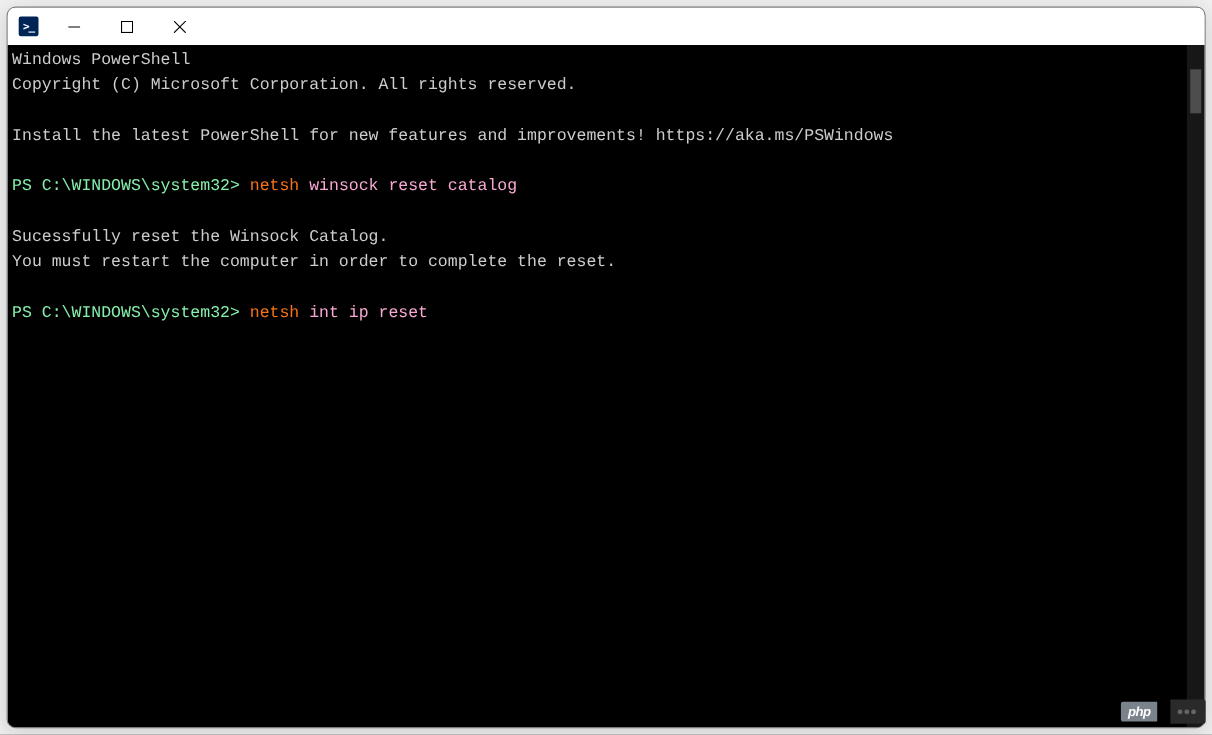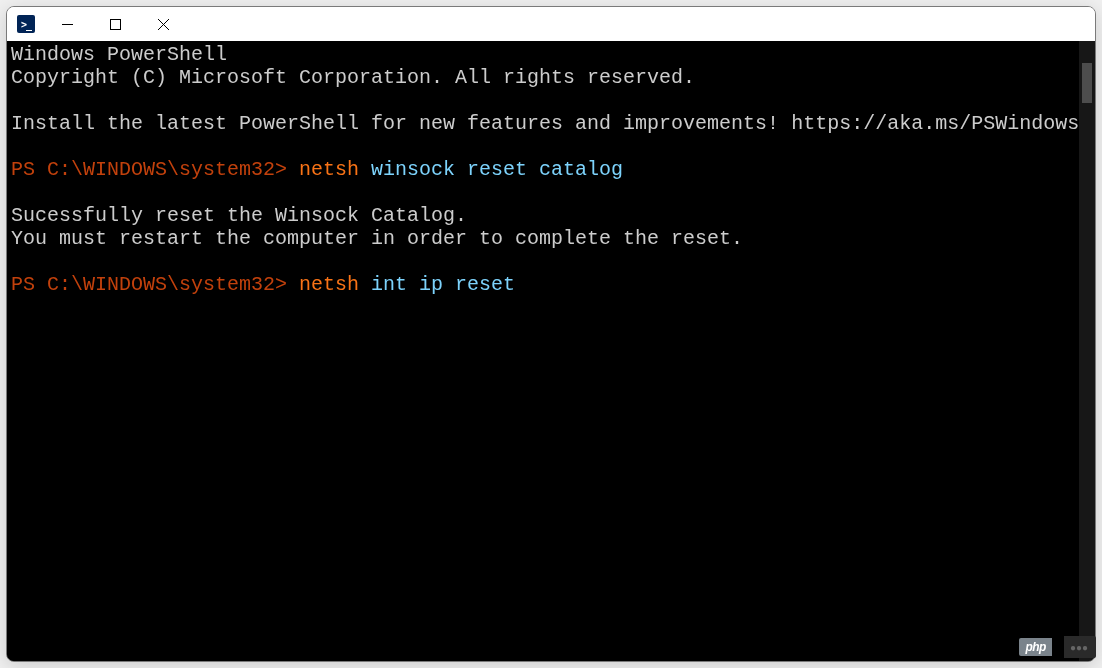--- a/index.html
+++ b/index.html
@@ -73,30 +73,30 @@
     flex: 1;
     background: #000000;
     display: flex;
     position: relative;
   }
   .terminal {
     flex: 1;
     background: #000000;
     color: #cccccc;
     font-family: Consolas, "Courier New", monospace;
-    font-size: 20px;
+    font-size: 15px;
     line-height: 23px;
     padding: 2px 4px;
     white-space: pre;
     overflow: hidden;
   }
   .terminal .line { min-height: 23px; }
-  .prompt { color: #c2410c; margin-top: 31px; }
+  .prompt { color: #86efac; margin-top: 31px; }
   .cmd-hilite { color: #f97316; }
-  .cmd-rest { color: #7dd3fc; }
+  .cmd-rest { color: #f9a8d4; }
   .scrollbar {
     width: 16px;
     background: #171717;
     position: relative;
   }
   .scroll-thumb {
     position: absolute;
     top: 22px;
     left: 3px;
     width: 10px;

